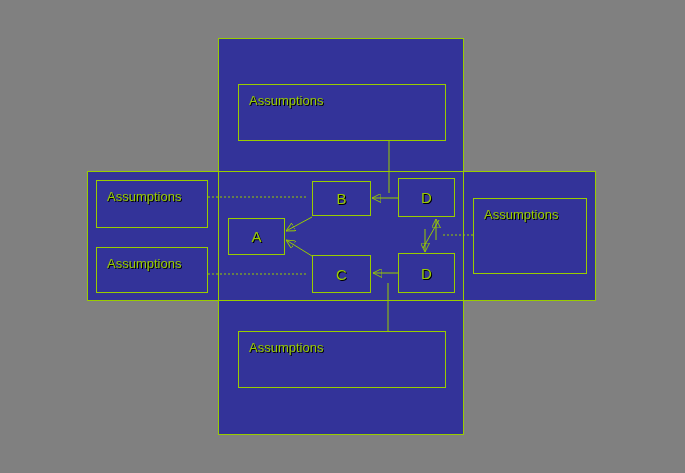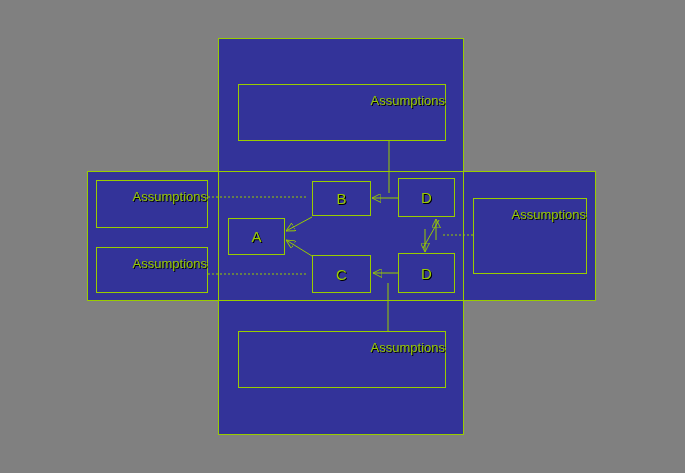--- a/index.html
+++ b/index.html
@@ -9,21 +9,20 @@
     --label-text:#99CC00;
     --label-shadow:#000000;
   }
   html,body{margin:0;padding:0;background:var(--background);}
   #canvas{
     position:relative;
     width:685px;height:473px;
     background:var(--background);
     overflow:hidden;
     font-family:"Liberation Sans", sans-serif;
-    text-align:right;
   }
   .panel{
     position:absolute;
     background:var(--panel-fill);
     border:1px solid var(--outline);
     box-sizing:border-box;
   }
   .abox{
     position:absolute;
     background:var(--panel-fill);

